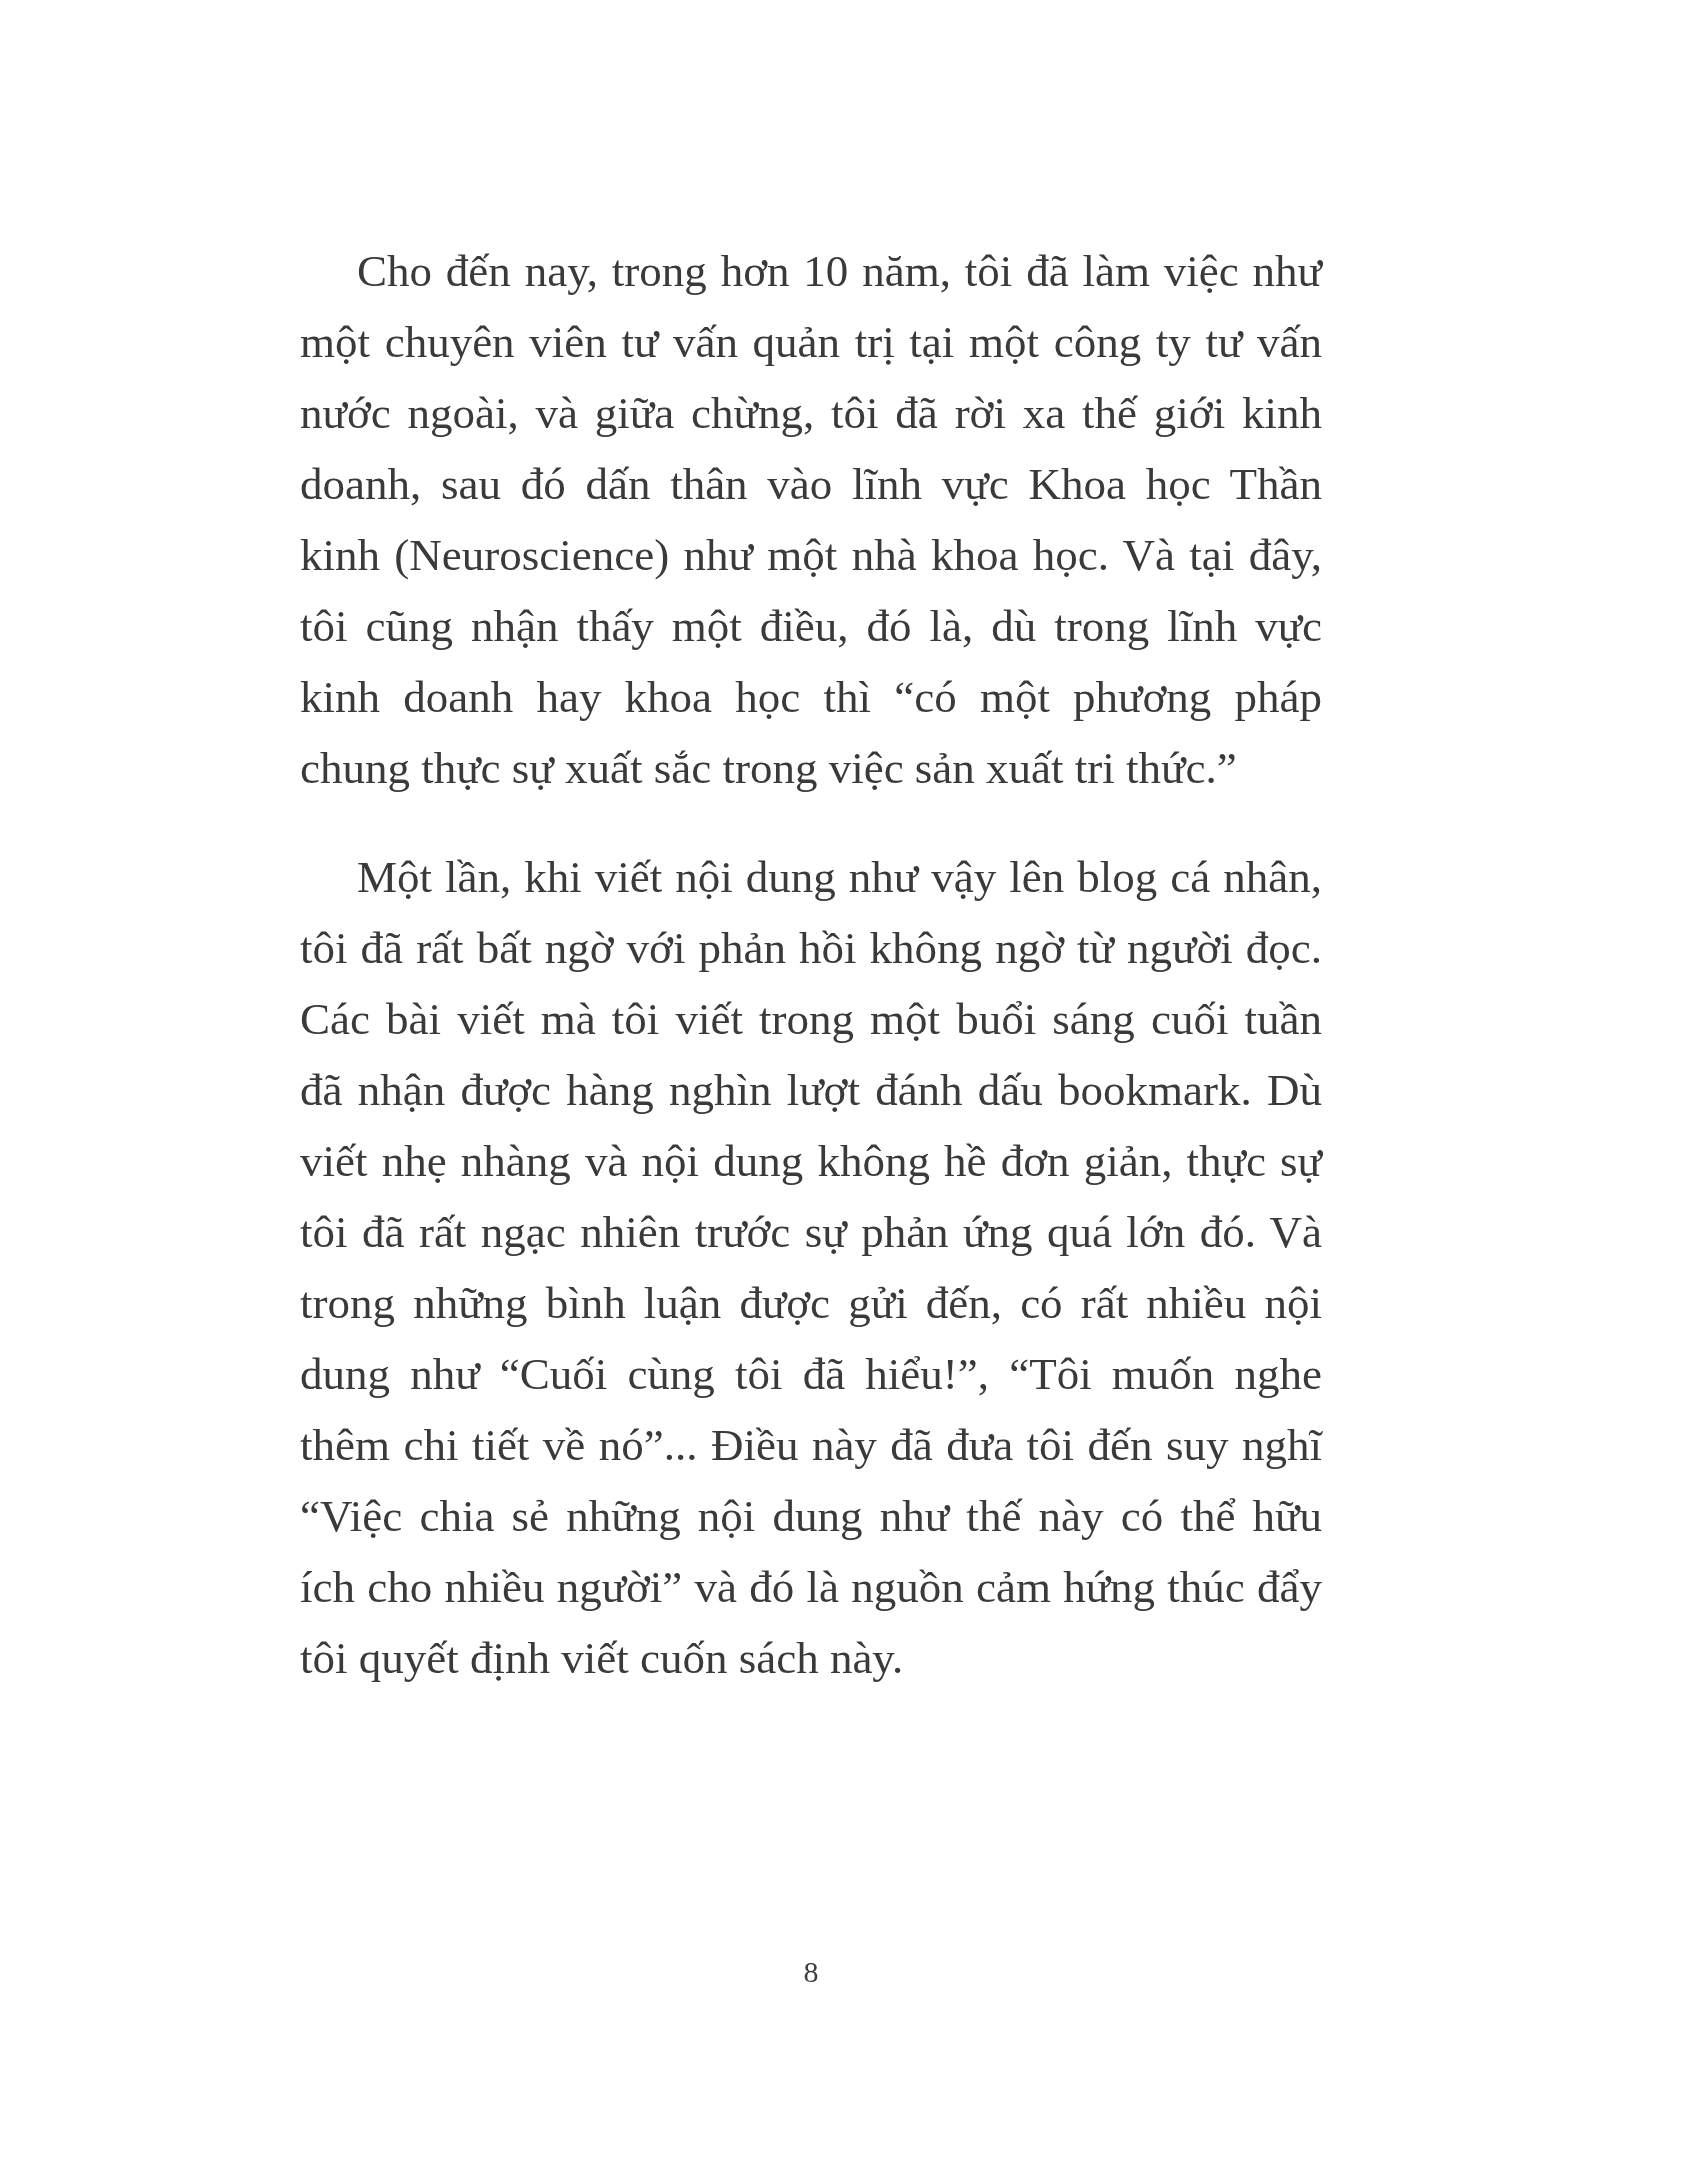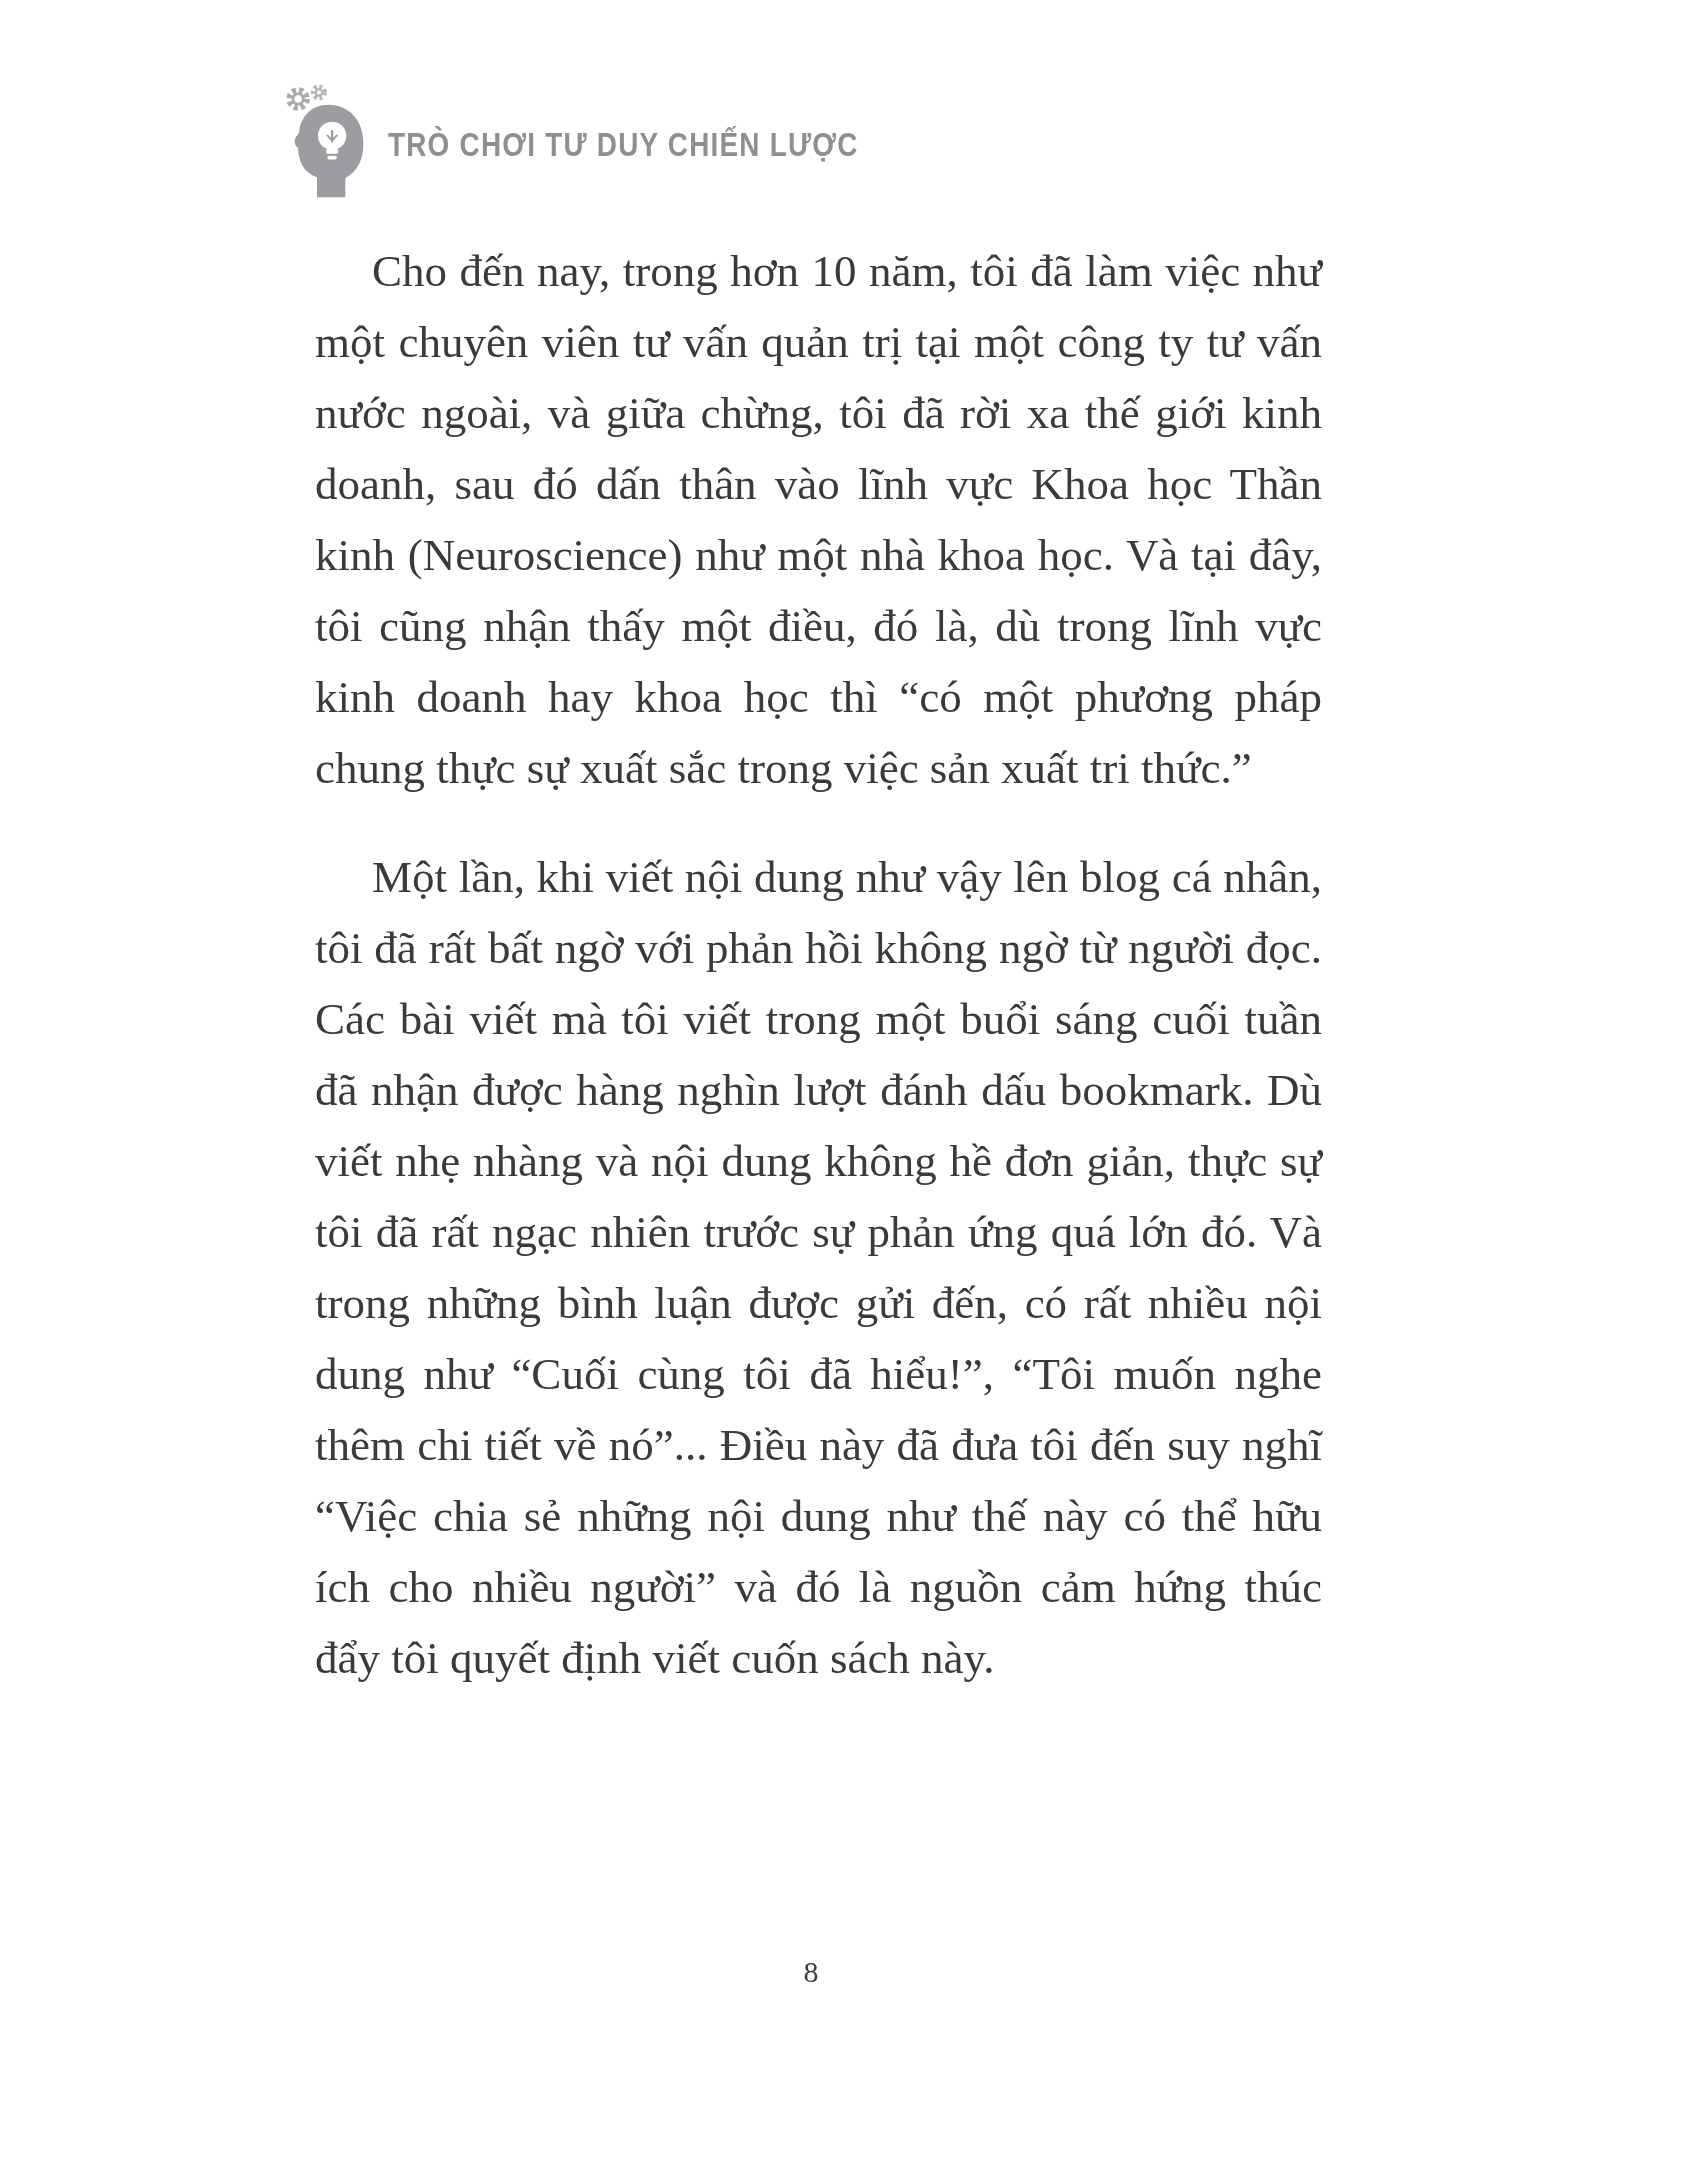--- a/index.html
+++ b/index.html
@@ -40,21 +40,21 @@
     white-space: nowrap;
     margin-top: 6px;
   }
   .content {
     position: absolute;
     left: 300px;
     top: 236px;
     width: 1022px;
   }
   .content p {
-    margin: 0 0 38px 15px;
+    margin: 0 0 38px 0;
     font-family: "Liberation Serif", serif;
     font-size: 45px;
     line-height: 71px;
     color: #3a3a3a;
     text-align: justify;
     text-indent: 57px;
   }
   .footer {
     position: absolute;
     left: 300px;
@@ -66,41 +66,20 @@
     font-family: "Liberation Serif", serif;
     font-size: 30px;
     color: #3f3f3f;
   }
 </style>
 </head>
 <body>
 
 <div class="page">
 
-  <div class="header">
-    <span class="logo">
-      <svg viewBox="0 0 90 122" width="85" height="117" xmlns="http://www.w3.org/2000/svg" aria-hidden="true">
-
-        <circle cx="16" cy="16" r="9" fill="none" stroke="#a9abae" stroke-width="7" stroke-dasharray="4 3.2"></circle>
-        <circle cx="16" cy="16" r="5.5" fill="none" stroke="#a9abae" stroke-width="3"></circle>
-        <circle cx="38" cy="9" r="6" fill="none" stroke="#b4b6b9" stroke-width="5" stroke-dasharray="3 2.6"></circle>
-        <circle cx="38" cy="9" r="3.5" fill="none" stroke="#b4b6b9" stroke-width="2.5"></circle>
-
-        <path d="M48 22 C30 22 18 35 17 52 C12 57 10 63 16 68 C16 82 22 94 36 99 L36 120 L66 120 L66 100 C80 92 86 78 85 60 C84 38 70 22 48 22 Z" fill="#9b9da0"></path>
-
-        <circle cx="52" cy="55" r="15" fill="#ffffff"></circle>
-        <rect x="45.5" y="69" width="13" height="5" rx="2" fill="#ffffff"></rect>
-        <rect x="47" y="76" width="10" height="4" rx="2" fill="#ffffff"></rect>
-        <line x1="52" y1="49" x2="52" y2="62" stroke="#9b9da0" stroke-width="2.5"></line>
-        <line x1="46.5" y1="54" x2="52" y2="60" stroke="#9b9da0" stroke-width="2"></line>
-        <line x1="57.5" y1="54" x2="52" y2="60" stroke="#9b9da0" stroke-width="2"></line>
-      </svg>
-    </span>
-    <span class="header-title">TRÒ CHƠI TƯ DUY CHIẾN LƯỢC</span>
-  </div>
 
   <div class="content">
     <p>Cho đến nay, trong hơn 10 năm, tôi đã làm việc như một chuyên viên tư vấn quản trị tại một công ty tư vấn nước ngoài, và giữa chừng, tôi đã rời xa thế giới kinh doanh, sau đó dấn thân vào lĩnh vực Khoa học Thần kinh (Neuroscience) như một nhà khoa học. Và tại đây, tôi cũng nhận thấy một điều, đó là, dù trong lĩnh vực kinh doanh hay khoa học thì “có một phương pháp chung thực sự xuất sắc trong việc sản xuất tri thức.”</p>
     <p>Một lần, khi viết nội dung như vậy lên blog cá nhân, tôi đã rất bất ngờ với phản hồi không ngờ từ người đọc. Các bài viết mà tôi viết trong một buổi sáng cuối tuần đã nhận được hàng nghìn lượt đánh dấu bookmark. Dù viết nhẹ nhàng và nội dung không hề đơn giản, thực sự tôi đã rất ngạc nhiên trước sự phản ứng quá lớn đó. Và trong những bình luận được gửi đến, có rất nhiều nội dung như “Cuối cùng tôi đã hiểu!”, “Tôi muốn nghe thêm chi tiết về nó”... Điều này đã đưa tôi đến suy nghĩ “Việc chia sẻ những nội dung như thế này có thể hữu ích cho nhiều người” và đó là nguồn cảm hứng thúc đẩy tôi quyết định viết cuốn sách này.</p>
   </div>
 
   <div class="footer">
     <span class="page-number">8</span>
   </div>
 

